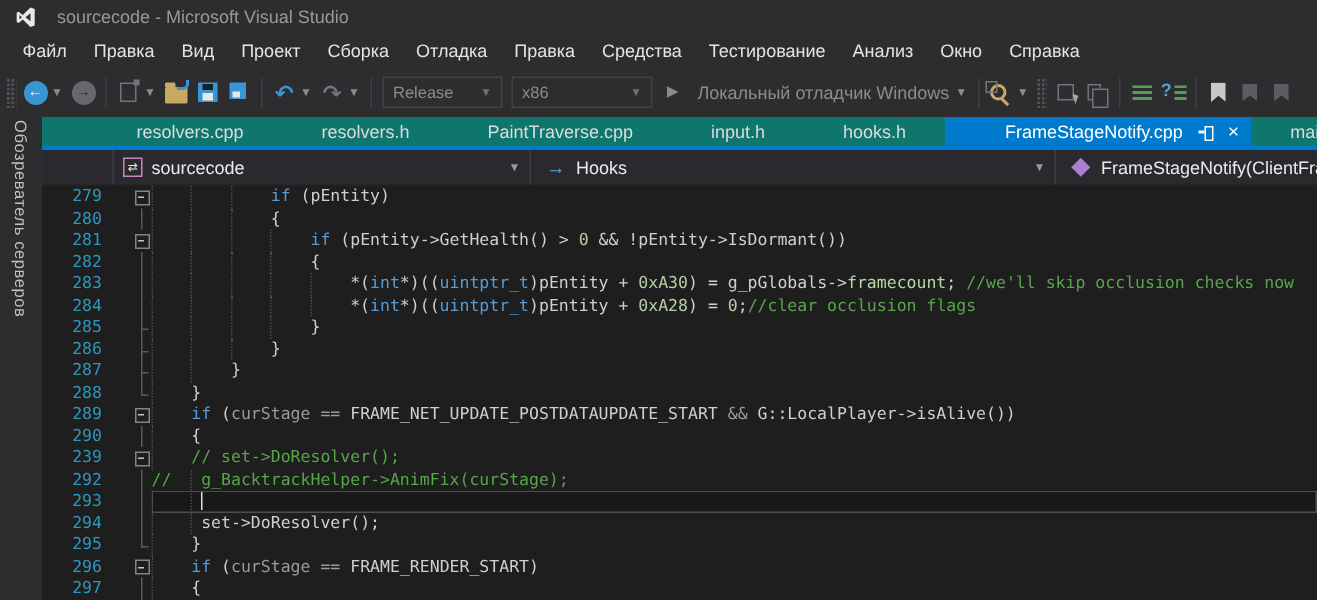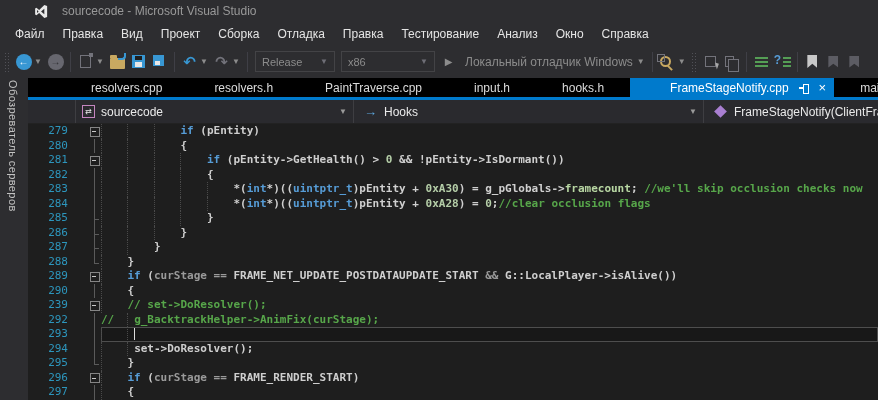--- a/index.html
+++ b/index.html
@@ -1,19 +1,19 @@
 <!DOCTYPE html>
 <html><head>
 <meta charset="utf-8">
 <style>
   html,body{margin:0;padding:0;background:#2D2D30;width:878px;height:400px;overflow:hidden;
     font-family:"Liberation Sans","DejaVu Sans",sans-serif;-webkit-font-smoothing:antialiased;}
   *{box-sizing:border-box;}
   
-  .titlebar{height:22px;display:flex;align-items:center;background:#2D2D30;padding-left:24px;}
+  .titlebar{height:22px;display:flex;align-items:center;background:#2D2D30;}
   .vs-logo{width:17px;height:15px;margin:0 12px 0 9px;flex:none;}
   .title-text{color:#999;font-size:12px;}
   
   .menubar{height:23px;display:flex;align-items:center;padding-left:6px;background:#2D2D30;}
   .menu-item{color:#E4E4E4;font-size:12px;padding:3px 9px;cursor:default;}
   
   .toolbar{height:33px;display:flex;align-items:center;background:#2D2D30;padding-left:2px;}
   .tbi{height:26px;min-width:21px;display:inline-flex;align-items:center;justify-content:center;position:relative;}
   .tb-grip{width:7px;min-width:7px;height:20px;margin:0 2px;
     background-image:radial-gradient(#515157 1px,transparent 1px);background-size:3px 3px;}
@@ -60,21 +60,21 @@
   .tb-combo .cv{flex:1;overflow:hidden;white-space:nowrap;}
   .tb-combo .ca{font-size:8px;margin-left:6px;color:#6E6E76;}
   .tb-label{color:#8C8C8C;font-size:12px;margin:0 4px 0 6px;white-space:nowrap;}
   
   .workspace{display:flex;height:322px;}
   .vstrip{width:28px;flex:none;background:#2D2D30;position:relative;}
   .vlabel{position:absolute;top:2px;left:7px;color:#C2C2C2;font-size:11px;
     writing-mode:vertical-rl;white-space:nowrap;letter-spacing:.4px;}
   .rightcol{flex:1;display:flex;flex-direction:column;min-width:0;}
   
-  .tabstrip{height:22px;display:flex;flex-direction:column;background:#000000;}
+  .tabstrip{height:22px;display:flex;flex-direction:column;background:#0f766e;}
   .tabs{height:19px;display:flex;padding-left:37px;}
   .tab{height:19px;display:flex;align-items:center;padding:0 26px;color:#DCDCDC;font-size:12px;white-space:nowrap;}
   .tab.active{background:#007ACC;color:#fff;padding:0 8px 0 12px;}
   .tab.active .tab-label{margin-right:10px;margin-left:28px;}
   .tab-pin{width:11px;height:11px;position:relative;margin-right:9px;}
   .tab-pin::before{content:"";position:absolute;left:0;top:5px;width:4px;height:1.5px;background:#fff;}
   .tab-pin::after{content:"";position:absolute;left:4px;top:2px;width:4px;height:8px;border:1.5px solid #fff;}
   .tab-close{color:#fff;font-size:13px;line-height:13px;}
   .tab-underline{height:3px;background:#007ACC;}
   
@@ -93,21 +93,21 @@
   .editor{flex:1;background:#1E1E1E;overflow:hidden;font-family:"DejaVu Sans Mono",monospace;font-size:11px;}
   .line{display:flex;height:14.5px;line-height:14.5px;}
   .ln{width:50px;flex:none;text-align:right;padding-right:10px;color:#2D96BD;}
   .fold{width:23px;flex:none;position:relative;}
   .f-line::before,.f-tick::before{content:"";position:absolute;left:16px;top:0;bottom:0;width:1px;background:#5A5A5A;}
   .f-end::before{content:"";position:absolute;left:16px;top:0;height:60%;width:1px;background:#5A5A5A;}
   .f-tick::after,.f-end::after{content:"";position:absolute;left:16px;top:58%;width:5px;height:1px;background:#5A5A5A;}
   .f-box::before{content:"";position:absolute;left:12px;top:2.5px;width:8px;height:8px;
     border:1px solid #858585;background:#1E1E1E;}
   .f-box::after{content:"";position:absolute;left:14px;top:7px;width:4px;height:1px;background:#C8C8C8;}
-  .code{flex:1;position:relative;white-space:pre;color:#CFCFCF;min-width:0;font-weight:bold;}
+  .code{flex:1;position:relative;white-space:pre;color:#CFCFCF;min-width:0;}
   .cur .code{box-shadow:inset 0 0 0 1px #4E4E4E;background:#181818;}
   .guide{position:absolute;top:0;bottom:0;width:1px;border-left:1px dotted #4A4A4A;}
   .caret-bar{position:absolute;top:1px;width:1px;height:12px;background:#DCDCDC;}
   .tk-k{color:#569CD6;}
   .tk-i{color:#CFCFCF;}
   .tk-d{color:#9A9A9A;}
   .tk-n{color:#B5CEA8;}
   .tk-c{color:#57A64A;text-align:right;}
   .tk-f{color:#B8D7A3;}
 </style>
@@ -122,20 +122,21 @@
 </div>
 
 <div class="menubar">
     <span class="menu-item">Файл</span>
     <span class="menu-item">Правка</span>
     <span class="menu-item">Вид</span>
     <span class="menu-item">Проект</span>
     <span class="menu-item">Сборка</span>
     <span class="menu-item">Отладка</span>
     <span class="menu-item">Правка</span>
+    <span class="menu-item">Средства</span>
     <span class="menu-item">Тестирование</span>
     <span class="menu-item">Анализ</span>
     <span class="menu-item">Окно</span>
     <span class="menu-item">Справка</span>
   </div>
 
 <div class="toolbar">
     <span class="tb-grip"></span>
     <span class="tbi">
       <span class="circle-blue">←</span>

